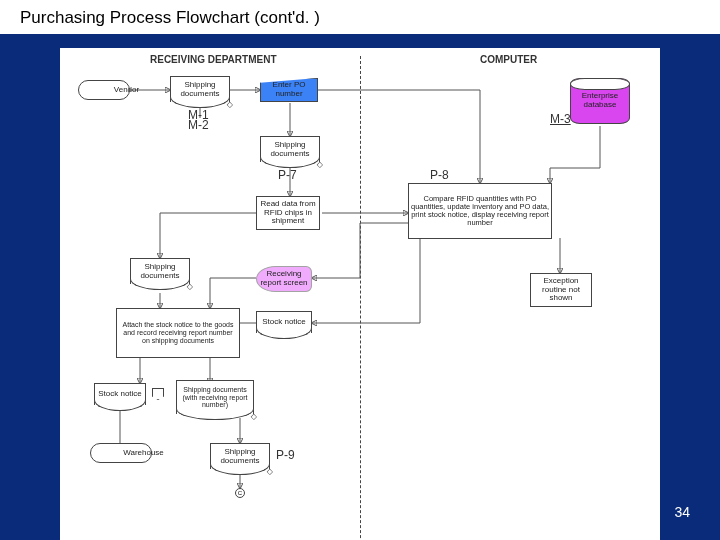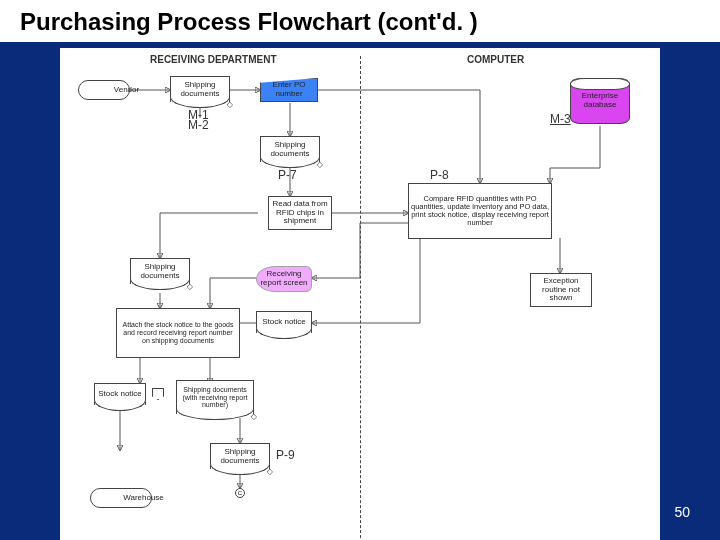--- a/index.html
+++ b/index.html
@@ -7,22 +7,22 @@
     width: 720px;
     height: 540px;
     background: #0a2b7a;
     font-family: Arial, Helvetica, sans-serif;
     position: relative;
     overflow: hidden;
   }
   .title {
     color: #000;
     background: #fff;
-    font-size: 24px;
-    font-weight: bold;
+    font-size: 17px;
+    font-weight: normal;
     padding: 8px 20px 6px;
   }
   .canvas {
     position: absolute;
     top: 48px;
     left: 60px;
     width: 600px;
     height: 540px;
     background: #fff;
   }
@@ -137,21 +137,21 @@
   }
 </style>
 </head>
 <body>
 
 <div class="title">Purchasing Process Flowchart (cont'd. )</div>
 
 <div class="canvas">
 
   <div class="colhdr" style="left:90px; top:6px;">RECEIVING DEPARTMENT</div>
-  <div class="colhdr" style="left:407px; top:6px;">COMPUTER</div>
+  <div class="colhdr" style="left:420px; top:6px;">COMPUTER</div>
 
   <div class="vdash" style="left:300px;"></div>
 
   <svg class="wires">
     <defs>
       <marker id="ah" markerWidth="6" markerHeight="6" refX="5" refY="3" orient="auto">
         <path d="M0,0 L6,3 L0,6 Z" fill="#555"></path>
       </marker>
     </defs>
 
@@ -200,45 +200,45 @@
   <div class="node doc multi" style="left:110px; top:28px; width:60px; height:26px;">Shipping documents</div>
   <div class="node manual" style="left:200px; top:30px; width:58px; height:24px;">Enter PO number</div>
 
   <div class="lbl" style="left:128px; top:60px;">M-1</div>
   <div class="lbl" style="left:128px; top:70px;">M-2</div>
 
   <div class="node doc multi" style="left:200px; top:88px; width:60px; height:26px;">Shipping documents</div>
   <div class="lbl" style="left:218px; top:120px;">P-7</div>
   <div class="lbl" style="left:370px; top:120px;">P-8</div>
 
-  <div class="node rect" style="left:208px; top:148px; width:64px; height:34px;">Read data from RFID chips in shipment</div>
+  <div class="node rect" style="left:196px; top:148px; width:64px; height:34px;">Read data from RFID chips in shipment</div>
 
   <div class="node doc multi" style="left:70px; top:210px; width:60px; height:26px;">Shipping documents</div>
 
   <div class="node display" style="left:196px; top:218px; width:56px; height:26px;">Receiving report screen</div>
 
   <div class="node doc" style="left:196px; top:263px; width:56px; height:22px;">Stock notice</div>
 
   <div class="node rect" style="left:56px; top:260px; width:124px; height:50px; font-size:7px;">Attach the stock notice to the goods and record receiving report number on shipping documents</div>
 
   <div class="node doc" style="left:34px; top:335px; width:52px; height:22px;">Stock notice</div>
 
   <div class="offpage" style="left:92px; top:340px;"></div>
 
   <div class="node doc multi" style="left:116px; top:332px; width:78px; height:34px; font-size:7px;">Shipping documents (with receiving report number)</div>
 
-  <div class="node terminator" style="left:30px; top:395px; width:62px; height:20px;margin-top:45px;">Warehouse</div>
+  <div class="node terminator" style="left:30px; top:395px; width:62px; height:20px;">Warehouse</div>
 
   <div class="node doc multi" style="left:150px; top:395px; width:60px; height:26px;">Shipping documents</div>
   <div class="lbl" style="left:216px; top:400px;">P-9</div>
 
   <div class="conn-circ" style="left:175px; top:440px;">C</div>
 
   <div class="node cylinder" style="left:510px; top:30px; width:60px; height:46px;">Enterprise database</div>
   <div class="lbl" style="left:490px; top:64px;text-decoration:underline;">M-3</div>
 
   <div class="node rect" style="left:348px; top:135px; width:144px; height:56px; font-size:7.5px;">Compare RFID quantities with PO quantities, update inventory and PO data, print stock notice, display receiving report number</div>
 
   <div class="node rect" style="left:470px; top:225px; width:62px; height:34px;">Exception routine not shown</div>
 
 </div>
 
-<div class="page-num">50</div>
+<div class="page-num">34</div>
 
 </body></html>

